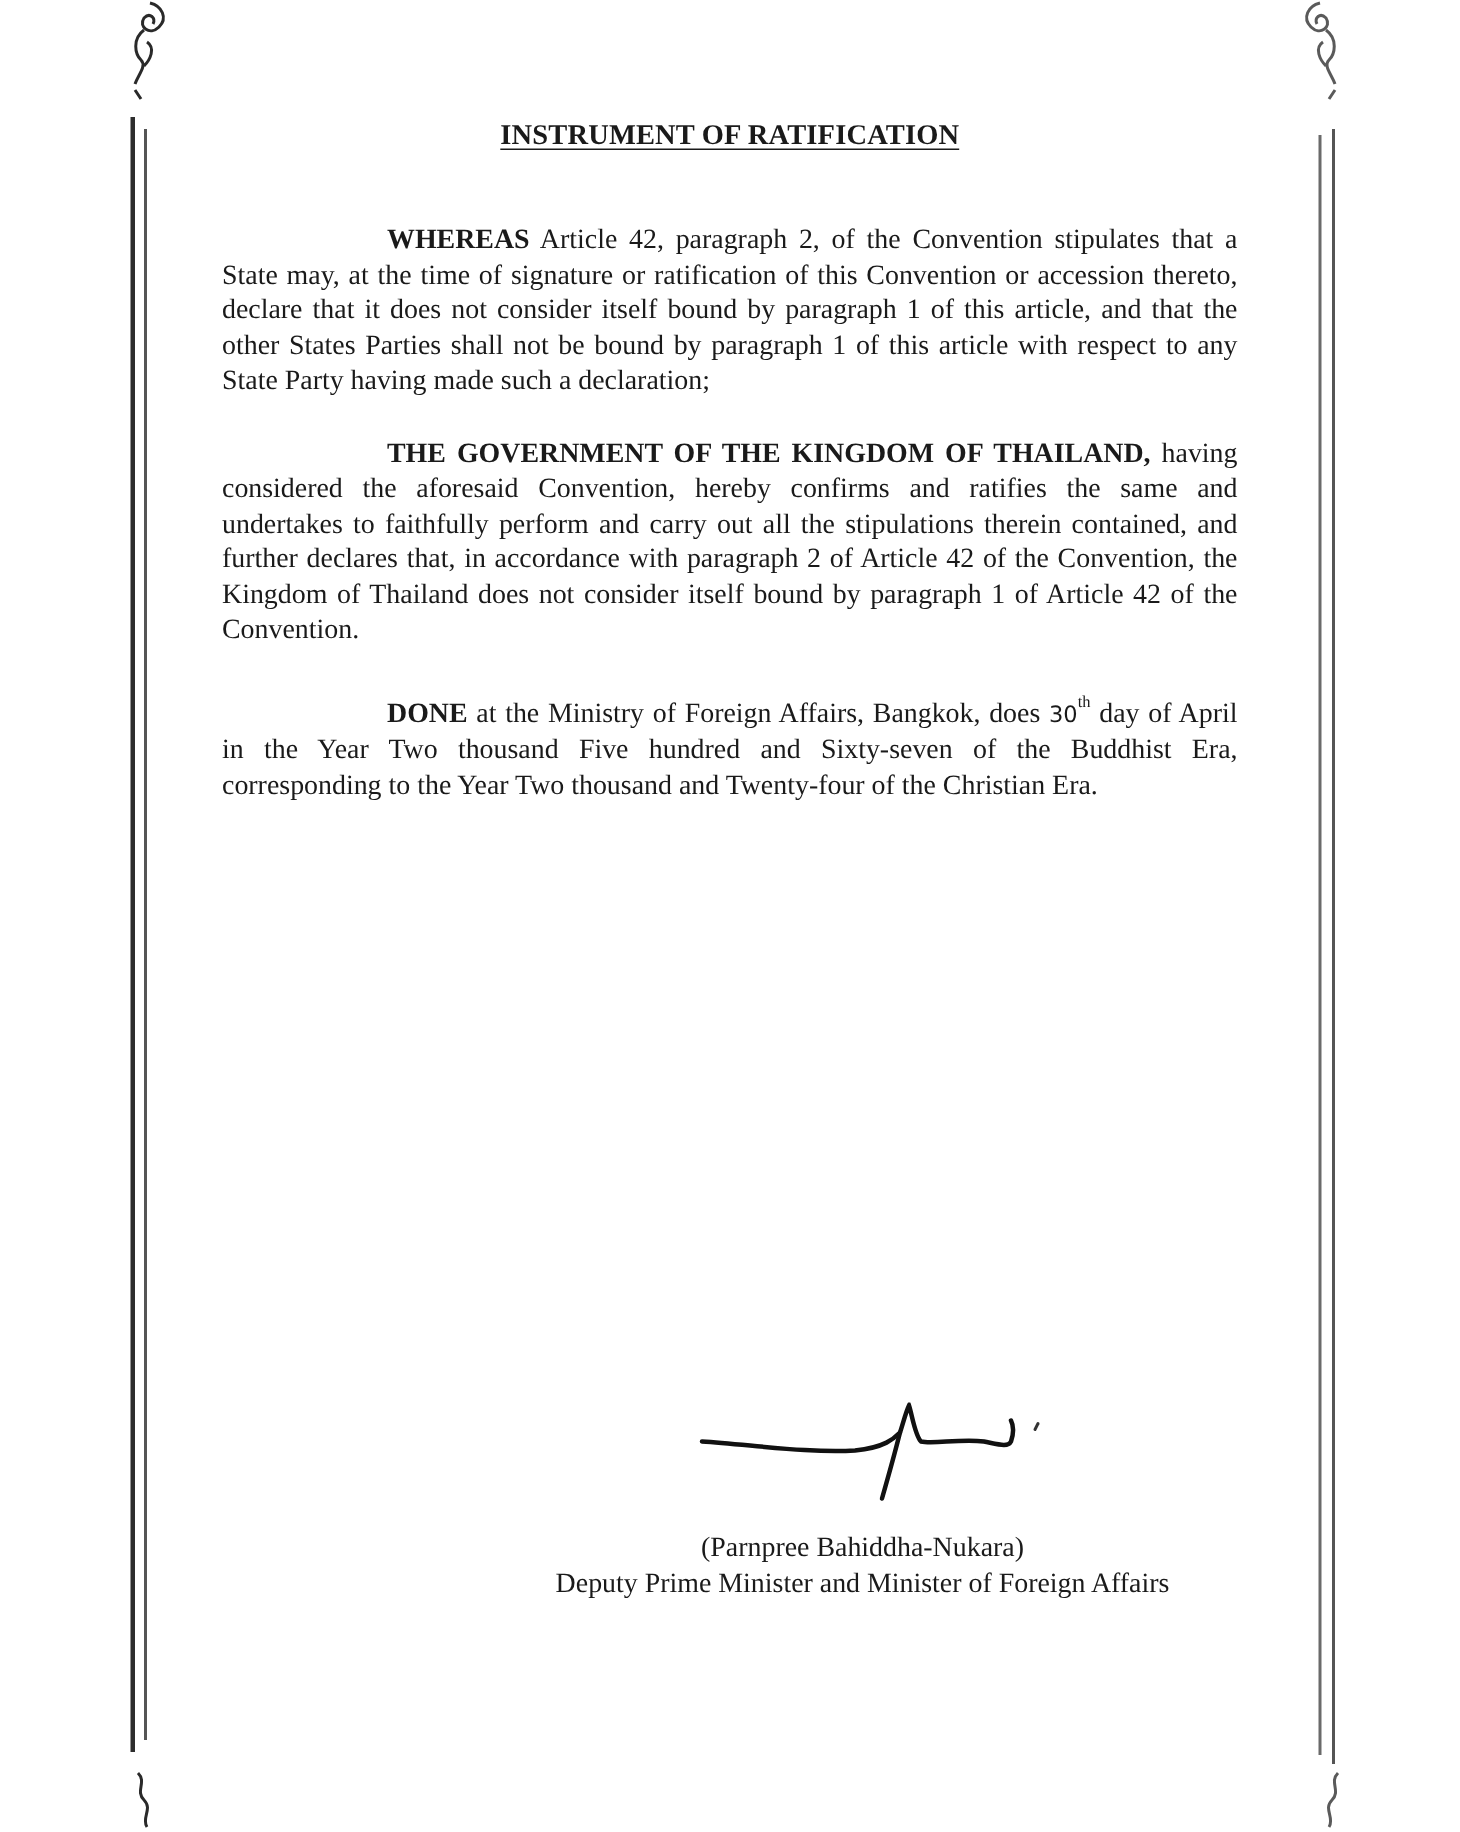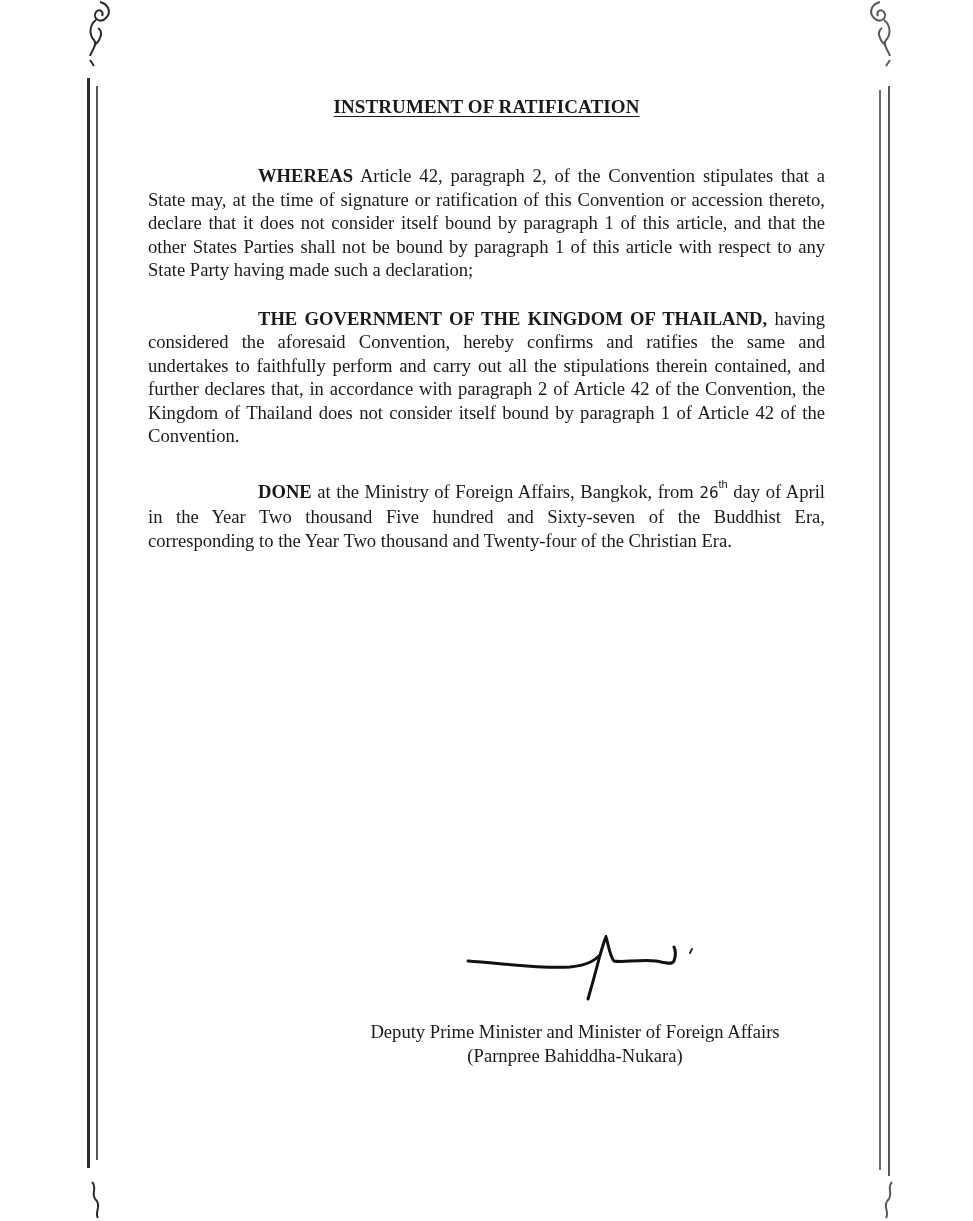--- a/index.html
+++ b/index.html
@@ -31,21 +31,21 @@
       height: 70px;
     }
     .orn-tl { left: 78px; top: 0px; }
     .orn-tr { left: 862px; top: 0px; }
     .orn-bl { left: 78px; top: 1180px; }
     .orn-br { left: 870px; top: 1180px; }
 
     .page {
       position: absolute;
       left: 148px;
-      top: 96px;
+      top: 80px;
       width: 677px;
     }
     .title {
       text-align: center;
       font-weight: bold;
       font-size: 19px;
       text-decoration: underline;
       text-underline-offset: 3px;
       margin: 0 0 46px 0;
       letter-spacing: 0.1px;
@@ -54,21 +54,21 @@
       font-size: 18.6px;
       line-height: 23.5px;
       text-align: justify;
       margin: 0 0 25px 0;
       text-indent: 110px;
     }
     .para b { font-weight: bold; }
     .sup {
       font-size: 11px;
       vertical-align: 10px;
-      font-family: Liberation Sans, sans-serif;
+      font-family: Liberation Serif, serif;
     }
     .handwritten-date {
       font-family: "DejaVu Sans", sans-serif;
       font-size: 15px;
     }
     .signature {
       position: absolute;
       left: 460px;
       top: 935px;
       width: 270px;
@@ -108,25 +108,25 @@
 <div class="page">
   <div class="title">INSTRUMENT OF RATIFICATION</div>
 
 
 
   <p class="para"><b>WHEREAS</b><span> Article 42, paragraph 2, of the Convention stipulates that a State may, at the time of signature or ratification of this Convention or accession thereto, declare that it does not consider itself bound by paragraph 1 of this article, and that the other States Parties shall not be bound by paragraph 1 of this article with respect to any State Party having made such a declaration;</span></p>
 
   <p class="para"><b>THE GOVERNMENT OF THE KINGDOM OF THAILAND,</b><span> having considered the aforesaid Convention, hereby confirms and ratifies the same and undertakes to faithfully perform and carry out all the stipulations therein contained, and further declares that, in accordance with paragraph 2 of Article 42 of the Convention, the Kingdom of Thailand does not consider itself bound by paragraph 1 of Article 42 of the Convention.</span></p>
 
 
-  <p class="para"><b>DONE</b><span> at the Ministry of Foreign Affairs, Bangkok, from </span><span class="handwritten-date">26</span><span class="sup">th</span><span> day of April in the Year Two thousand Five hundred and Sixty-seven of the Buddhist Era, corresponding to the Year Two thousand and Twenty-four of the Christian Era.</span></p>
+  <p class="para"><b>DONE</b><span> at the Ministry of Foreign Affairs, Bangkok, does </span><span class="handwritten-date">30</span><span class="sup">th</span><span> day of April in the Year Two thousand Five hundred and Sixty-seven of the Buddhist Era, corresponding to the Year Two thousand and Twenty-four of the Christian Era.</span></p>
 </div>
 
 <svg class="signature" viewBox="0 0 270 80">
   <path d="M8 26 C40 28 80 34 110 32 C130 30 136 24 140 20 C142 14 144 6 146 2 C148 8 150 22 154 26 C162 28 180 24 196 26 C206 28 212 30 214 26 C216 20 216 16 214 12" fill="none" stroke="#111" stroke-width="3" stroke-linecap="round"></path>
   <path d="M140 20 C136 36 132 50 128 64" fill="none" stroke="#111" stroke-width="3" stroke-linecap="round"></path>
   <path d="M230 18 L232 14" fill="none" stroke="#333" stroke-width="2" stroke-linecap="round"></path>
 </svg>
 
 <div class="signatory">
+  <div>(Parnpree Bahiddha-Nukara)</div>
   <div>Deputy Prime Minister and Minister of Foreign Affairs</div>
-  <div>(Parnpree Bahiddha-Nukara)</div>
 </div>
 
 </body></html>

